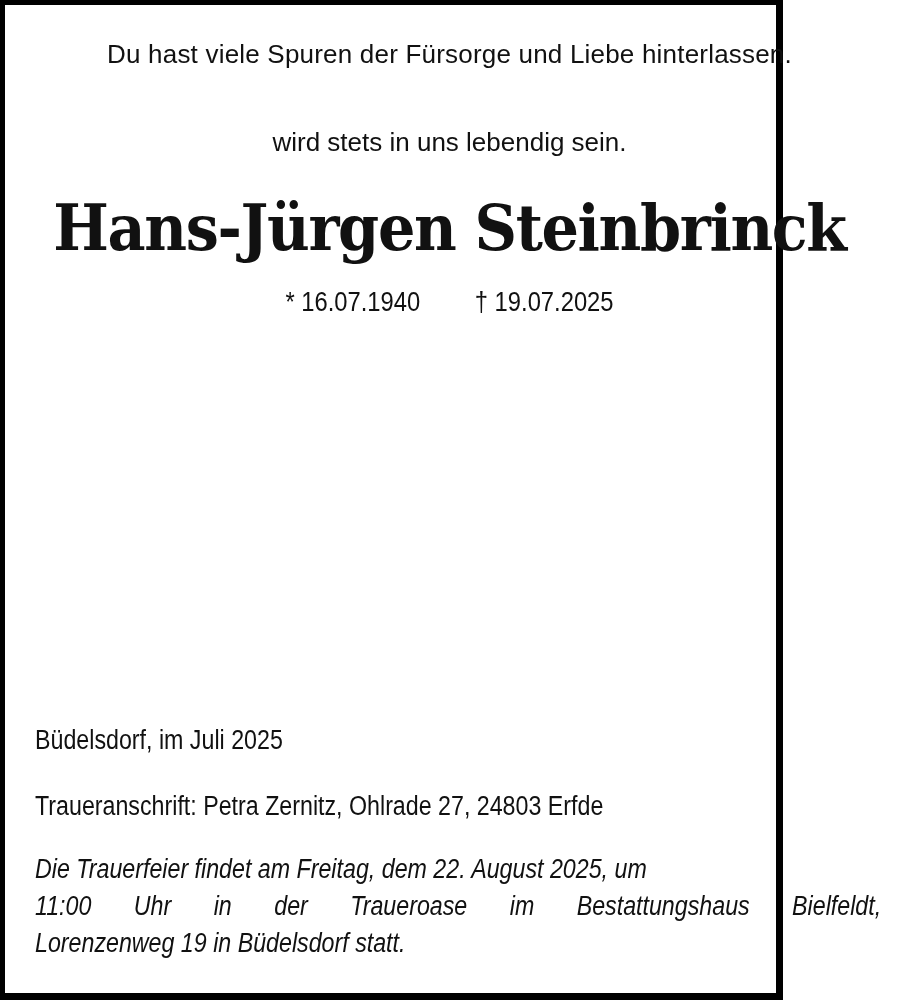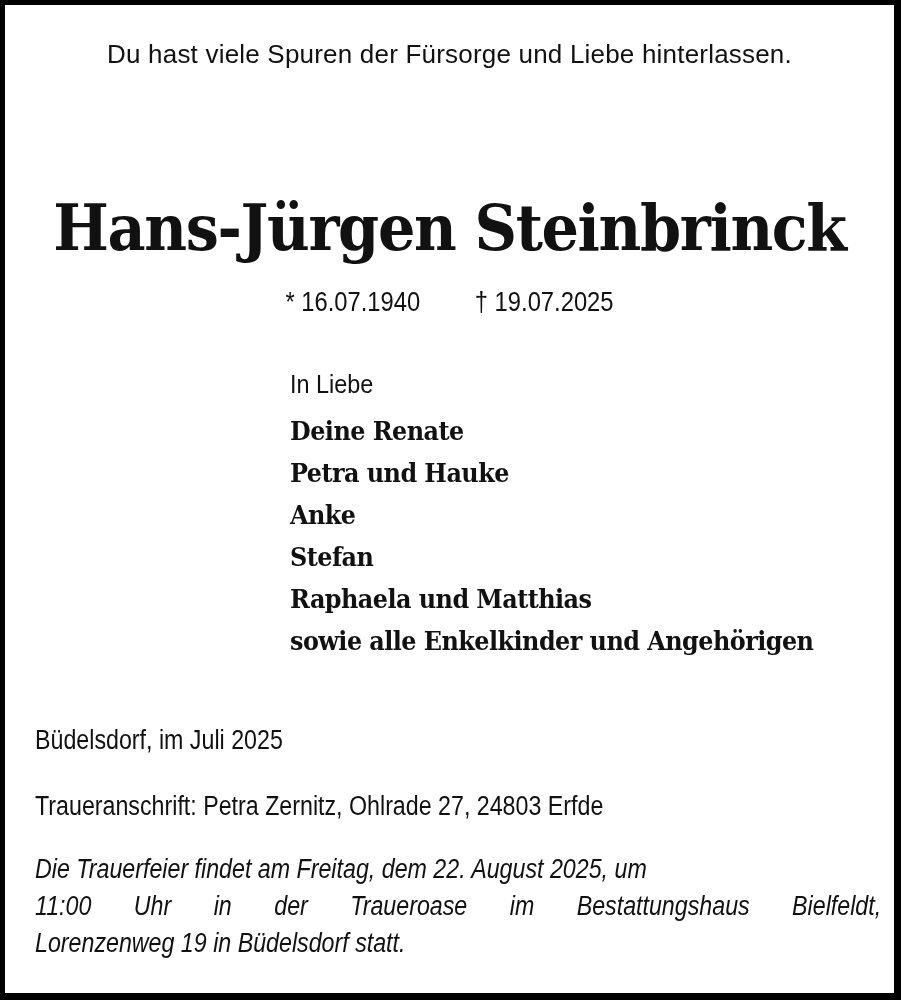--- a/index.html
+++ b/index.html
@@ -12,21 +12,21 @@
       height: 1000px;
       position: relative;
       overflow: hidden;
       font-family: "Liberation Sans", "DejaVu Sans", sans-serif;
       color: #111111;
     }
     .frame {
       position: absolute;
       left: 0;
       top: 0;
-      width: 901px;
+      width: 783px;
       height: 1000px;
       box-sizing: border-box;
       border-top: 5px solid #000;
       border-left: 5px solid #000;
       border-right: 7px solid #000;
       border-bottom: 7px solid #000;
       background: #fff;
     }
     .abs { position: absolute; white-space: nowrap; }
     .center { left: 0; width: 889px; text-align: center; }
@@ -88,36 +88,28 @@
       justify-content: space-between;
       width: 984px;
     }
   </style>
 </head>
 <body>
 
 <div class="frame">
 
   <div class="abs center verse-1">Du hast viele Spuren der Fürsorge und Liebe hinterlassen.</div>
+  <div class="abs center verse-3">wird stets in uns lebendig sein.</div>
 
   <div class="abs center name">Hans-Jürgen Steinbrinck</div>
 
   <div class="abs center dates">
     <span>* 16.07.1940</span><span class="gap"></span><span>† 19.07.2025</span>
   </div>
 
-  <div class="abs signers">
-    <span class="in-liebe">In Liebe</span>
-    <span class="signer">Deine Renate</span>
-    <span class="signer">Petra und Hauke</span>
-    <span class="signer">Anke</span>
-    <span class="signer">Stefan</span>
-    <span class="signer">Raphaela und Matthias</span>
-    <span class="signer">sowie alle Enkelkinder und Angehörigen</span>
-  </div>
 
   <div class="abs place-date">Büdelsdorf, im Juli 2025</div>
 
   <div class="abs address">Traueranschrift: Petra Zernitz, Ohlrade 27, 24803 Erfde</div>
 
   <div class="service">
     <span class="line">Die Trauerfeier findet am Freitag, dem 22. August 2025, um</span>
     <span class="line justify">
       <span>11:00</span>
       <span>Uhr</span>

